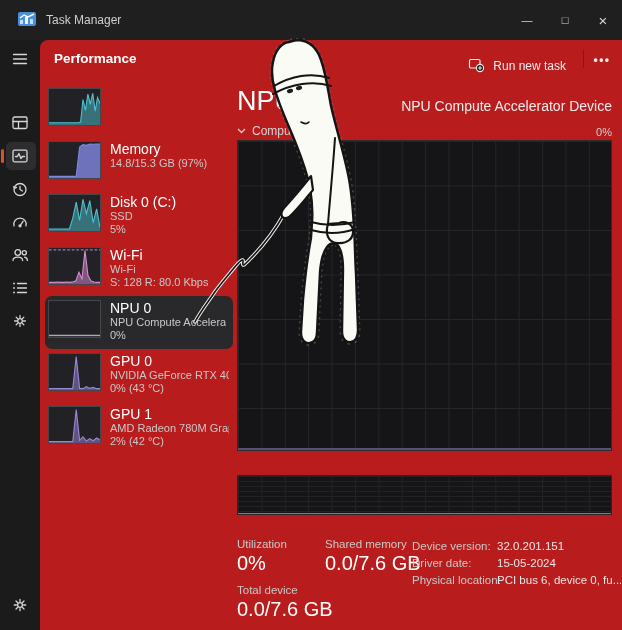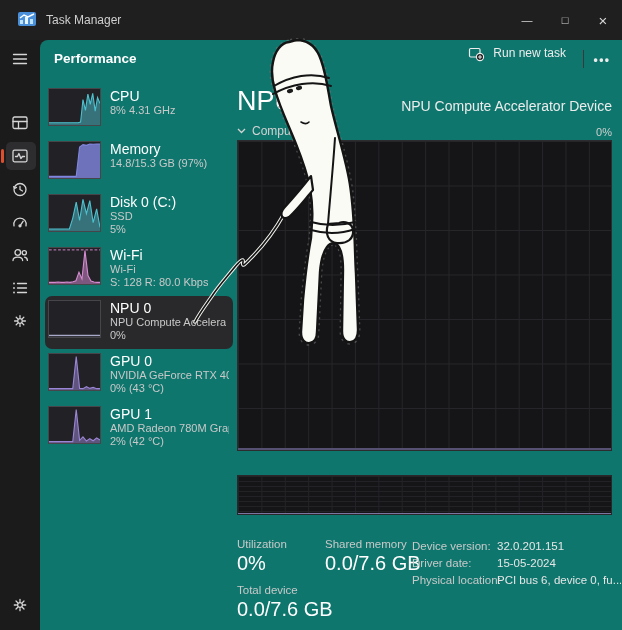--- a/index.html
+++ b/index.html
@@ -26,25 +26,25 @@
                               background:#2d2d30; border-radius:5px; }
   .sb-item.selected::after { content:""; position:absolute; left:1px; top:10px; width:3px; height:14px;
                              border-radius:2px; background:#dd4f2e; }
   .sb-item svg { position:relative; z-index:1; }
   .sb-settings { position:absolute; bottom:10px; left:0; width:40px; height:30px;
                  display:flex; align-items:center; justify-content:center; }
   .icon { stroke:#d6d6d6; fill:none; stroke-width:1.3; stroke-linecap:round; stroke-linejoin:round; }
 
   
   .content { position:absolute; left:40px; top:40px; right:0; bottom:0;
-             background:#0f766e; border-top-left-radius:8px; }
+             background:#b91c1c; border-top-left-radius:8px; }
   .page-header { position:absolute; top:0; left:0; right:0; height:38px; }
   .ph-title { position:absolute; left:14px; top:11px; font-size:13.5px; font-weight:700; color:#fff; }
   .run-btn { position:absolute; right:46px; top:6px; height:27px; padding:0 10px; display:flex; gap:8px;
-             align-items:flex-start; background:none; border:none; color:#ececec; font-size:12px; font-family:inherit; }
+             align-items:flex-end; background:none; border:none; color:#ececec; font-size:12px; font-family:inherit; }
   .hdr-divider { position:absolute; right:38px; top:10px; width:1px; height:18px; background:#39393c; }
   .more-btn { position:absolute; right:6px; top:6px; width:28px; height:27px; background:none; border:none;
               color:#ececec; font-size:12px; letter-spacing:1.5px; font-weight:700; font-family:inherit; }
 
   
   .perf-list { position:absolute; left:5px; top:44px; width:188px; }
   .perf-item { position:relative; height:53px; padding:4px 4px 0 3px; display:flex; border-radius:4px; }
   .perf-item.selected { background:#29292b;border-radius:7px; }
   .mini-chart { width:53px; height:38px; background:#222226; border:1px solid #45454a; flex:none; }
   .pi-text { margin-left:9px; overflow:hidden; white-space:nowrap; }
@@ -184,24 +184,20 @@
       <button class="more-btn">•••</button>
     </div>
 
     <div class="perf-list">
 
       <div class="perf-item">
         <svg class="mini-chart" viewBox="0 0 56 38" preserveAspectRatio="none">
             <polygon points="0,38 0.0,35.6 2.7,35.6 5.3,35.6 8.0,35.6 10.7,35.6 13.3,35.6 16.0,35.6 18.7,35.6 21.3,35.6 24.0,35.6 26.7,35.6 29.3,35.6 32.0,35.6 34.7,34.8 37.3,11.1 40.0,22.6 42.7,5.3 45.3,16.1 48.0,4.6 50.7,23.3 53.3,8.9 56.0,15.4 56,38" fill="#4cc2cf" fill-opacity="0.5"></polygon>
             <polyline points="0.0,35.6 2.7,35.6 5.3,35.6 8.0,35.6 10.7,35.6 13.3,35.6 16.0,35.6 18.7,35.6 21.3,35.6 24.0,35.6 26.7,35.6 29.3,35.6 32.0,35.6 34.7,34.8 37.3,11.1 40.0,22.6 42.7,5.3 45.3,16.1 48.0,4.6 50.7,23.3 53.3,8.9 56.0,15.4" fill="none" stroke="#4cc2cf" stroke-width="1.2"></polyline>
           </svg>
-        <div class="pi-text">
-          <div class="pi-title">CPU</div>
-          <div class="pi-sub">8% 4.31 GHz</div>
-        </div>
       </div>
 
       <div class="perf-item">
         <svg class="mini-chart" viewBox="0 0 56 38" preserveAspectRatio="none">
             <polygon points="0,38 0.0,36.3 3.7,36.3 7.5,36.3 11.2,36.3 14.9,36.3 18.7,36.3 22.4,36.3 26.1,36.3 29.9,36.3 33.6,5.3 37.3,2.8 41.1,3.5 44.8,2.1 48.5,2.4 52.3,2.1 56.0,2.1 56,38" fill="#8187e0" fill-opacity="0.8"></polygon>
             <polyline points="0.0,36.3 3.7,36.3 7.5,36.3 11.2,36.3 14.9,36.3 18.7,36.3 22.4,36.3 26.1,36.3 29.9,36.3 33.6,5.3 37.3,2.8 41.1,3.5 44.8,2.1 48.5,2.4 52.3,2.1 56.0,2.1" fill="none" stroke="#8187e0" stroke-width="1.2"></polyline>
           </svg>
         <div class="pi-text">
           <div class="pi-title">Memory</div>
           <div class="pi-sub">14.8/15.3 GB (97%)</div>

